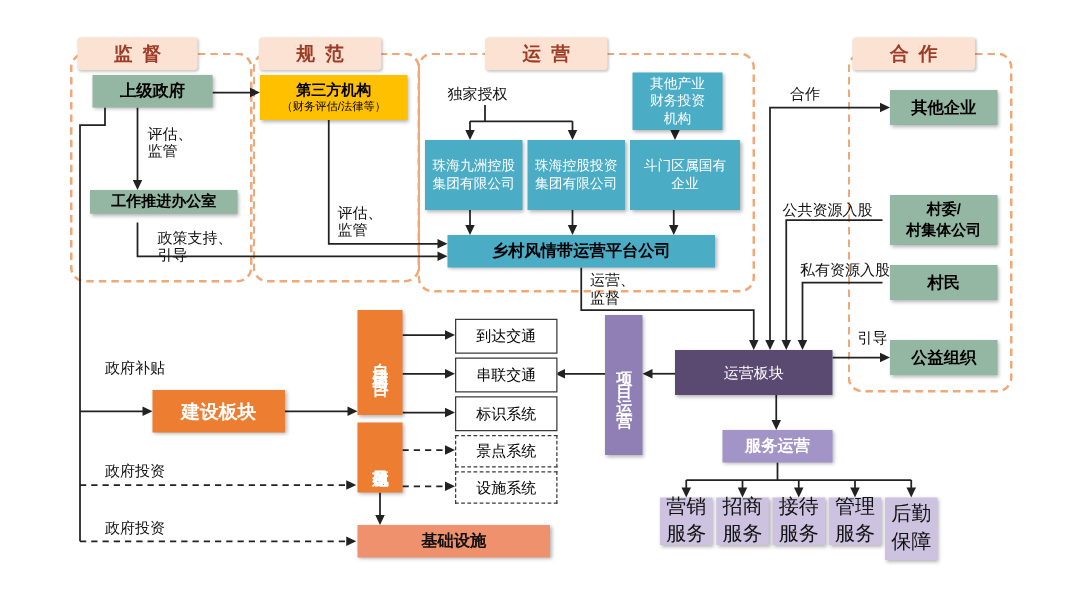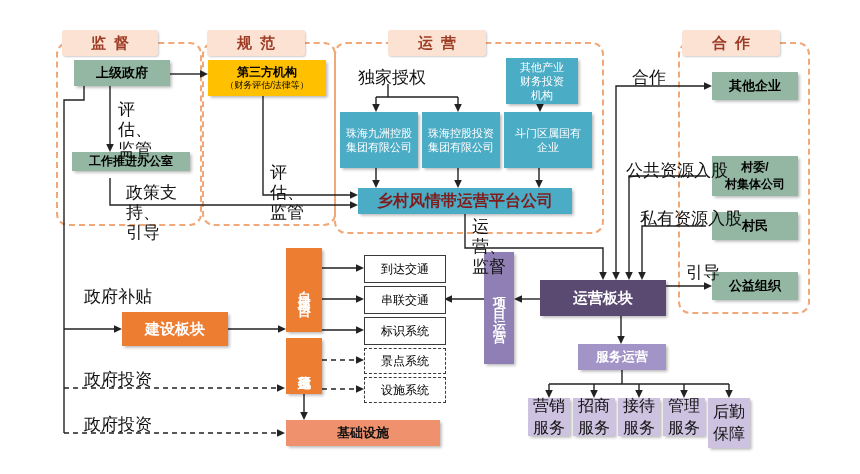--- a/index.html
+++ b/index.html
@@ -11,31 +11,31 @@
        border-radius:3px;box-shadow:1px 1px 2px rgba(0,0,0,.2);z-index:20;}
   .grp{border:2px dashed #f0a878;border-radius:12px;z-index:1;}
   .node{position:absolute;display:flex;align-items:center;justify-content:center;text-align:center;
         white-space:pre-line;font-size:12px;color:#000;z-index:10;
         box-shadow:1.5px 1.5px 3px rgba(0,0,0,.3);}
   .green{background:#93b7a2;font-weight:600;font-size:13px;}
   .yellow{background:#ffc000;flex-direction:column;line-height:1.25;}
   .yellow .t{font-weight:bold;font-size:12px;}
   .yellow .s{font-size:9px;}
   .blue{background:#4bacc6;color:#fff;font-size:11px;line-height:1.3;}
-  .blue-lg{background:#4bacc6;color:#7f1d1d;font-size:16px;font-weight:bold;}
+  .blue-lg{background:#4bacc6;color:#000000;font-size:13px;font-weight:bold;}
   .orange{background:#ed7d31;color:#fff;font-weight:bold;font-size:15px;}
   .vtext{writing-mode:vertical-rl;text-orientation:upright;font-size:13px;}
   .salmon{background:#f0916e;color:#111;font-weight:bold;font-size:13px;}
   .whitebox{background:#fff;border:1.5px solid #3a3a3a;font-size:12px;box-shadow:none;}
   .dashededge{border-style:dashed;text-align:center;}
-  .pdark{background:#5a4a72;color:#fff;font-weight:bold;font-size:15px;}
+  .pdark{background:#5a4a72;color:#fff;font-weight:normal;font-size:12px;}
   .pmid{background:#8f7fb5;color:#fff;font-weight:bold;}
   .psrv{background:#a294c6;color:#fff;font-weight:bold;font-size:13px;}
   .plight{background:#cdc2e0;color:#111;font-size:16px;line-height:1.35;}
-  .lbl{position:absolute;font-size:17px;line-height:1.18;color:#111;white-space:pre-line;z-index:15;font-family:Liberation Serif, serif;}
+  .lbl{position:absolute;font-size:12px;line-height:1.18;color:#111;white-space:pre-line;z-index:15;font-family:Liberation Serif, serif;}
   svg.wires{position:absolute;left:0;top:0;z-index:5;pointer-events:none;}
 </style>
 </head>
 <body>
 
 <div class="canvas">
 
   <div class="abs grp" style="left:56px;top:42px;width:142px;height:180px"></div>
   <div class="abs grp" style="left:202px;top:42px;width:130px;height:180px"></div>
   <div class="abs grp" style="left:334px;top:42px;width:266px;height:188px"></div>

